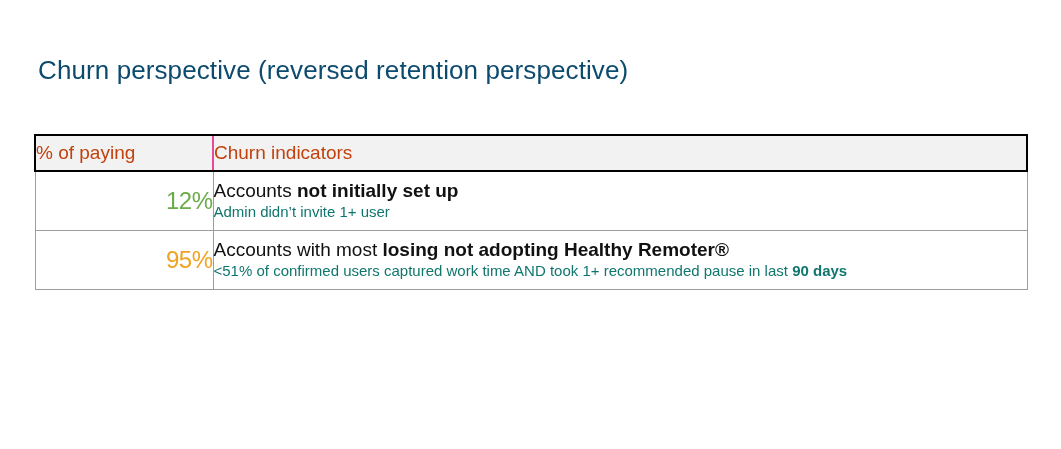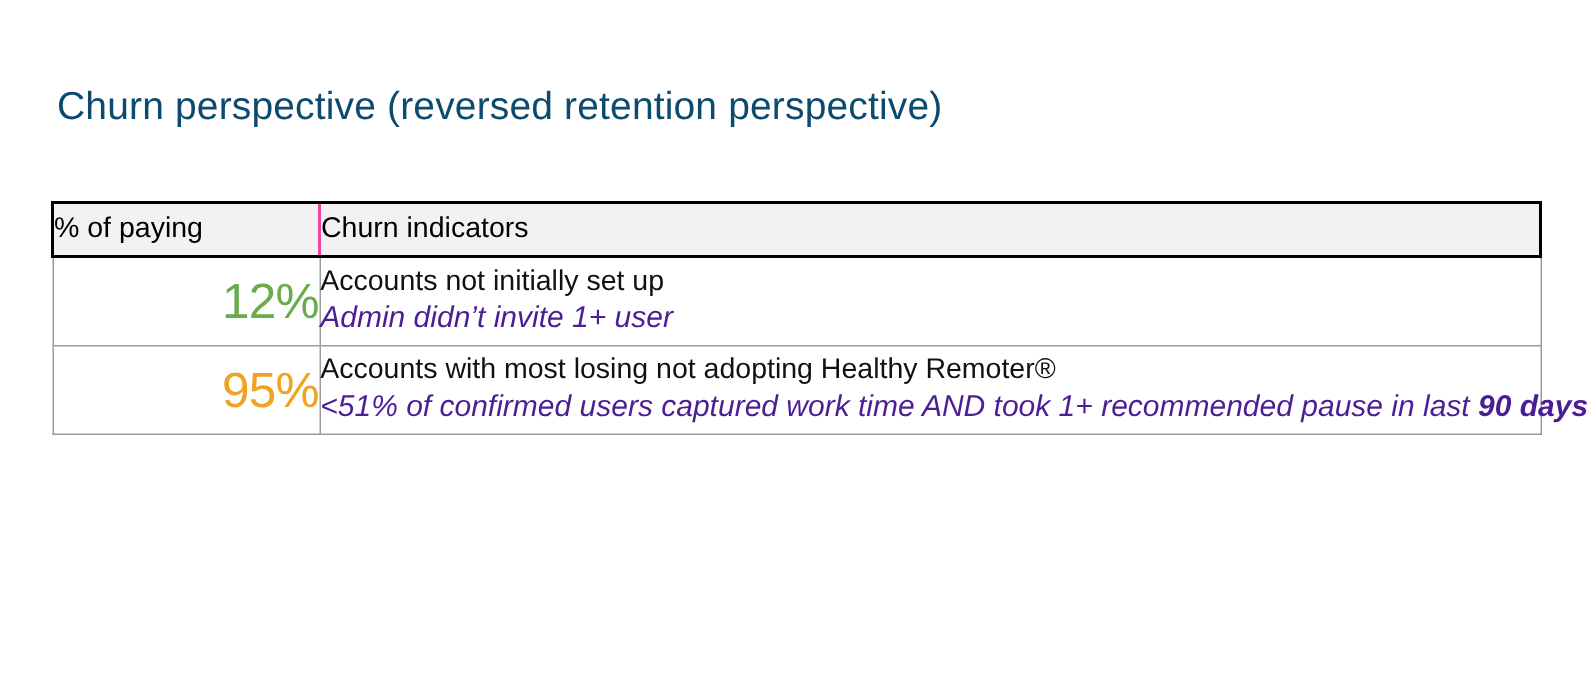--- a/index.html
+++ b/index.html
@@ -57,38 +57,38 @@
   
   .hdr-cell {
     background: #f2f2f2;
     border: 2px solid #000000;
     height: 36px;
     font-size: 19px;
     font-weight: 400;
     text-align: left;
     padding: 0 9px;
     box-sizing: border-box;
-    color: #000000;
+    color: #c2410c;
     margin-left: 12px;
   }
   .hdr-cell.pct {
     border-right: 1px solid #9c9c9c;
   }
   .hdr-cell.ind {
     border-left: 2px solid #ec4899;
   }
 
   
   .row-pct {
     border: 1px solid #9c9c9c;
     border-top: none;
     text-align: right;
     padding: 0 11px 0 0;
     box-sizing: border-box;
-    font-size: 33px;
+    font-size: 24px;
     line-height: 1;
     font-weight: 400;
     letter-spacing: -0.5px;
     height: 59px;
   }
   .row-ind {
     border: 1px solid #9c9c9c;
     border-top: none;
     border-left: 1px solid #9c9c9c;
     padding: 2px 8px 3px 9px;
@@ -100,29 +100,28 @@
   tbody tr:first-child .row-ind {
     border-top: none;
   }
 
   .ind-main {
     font-size: 19px;
     line-height: 1.22;
     color: #111111;
     white-space: nowrap;
   }
-  .ind-main b { font-weight: 400; }
+  .ind-main b { font-weight: 700; }
 
   .ind-sub {
-    font-size: 20px;
+    font-size: 15px;
     line-height: 1.25;
-    color: #4c1d95;
+    color: #0f766e;
     margin-top: 1px;
     white-space: nowrap;
-    font-style: italic;
   }
   .ind-sub b { font-weight: 700; }
 
   .pct-green  { color: #6aab4b; }
   .pct-orange { color: #f0a322; }
   .pct-red    { color: #e8251a; }
 </style>
 </head>
 <body>
 

